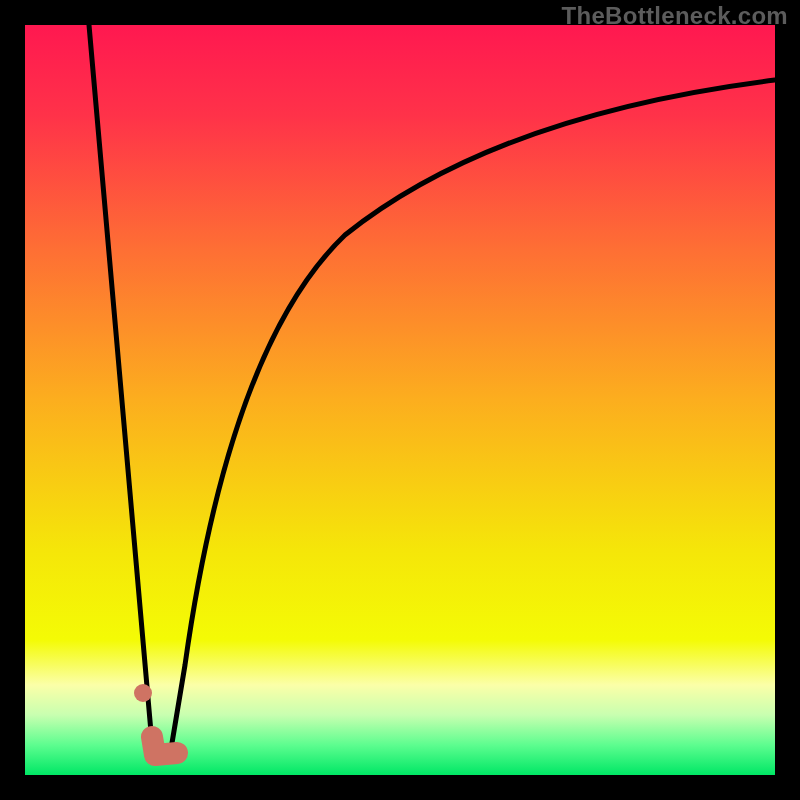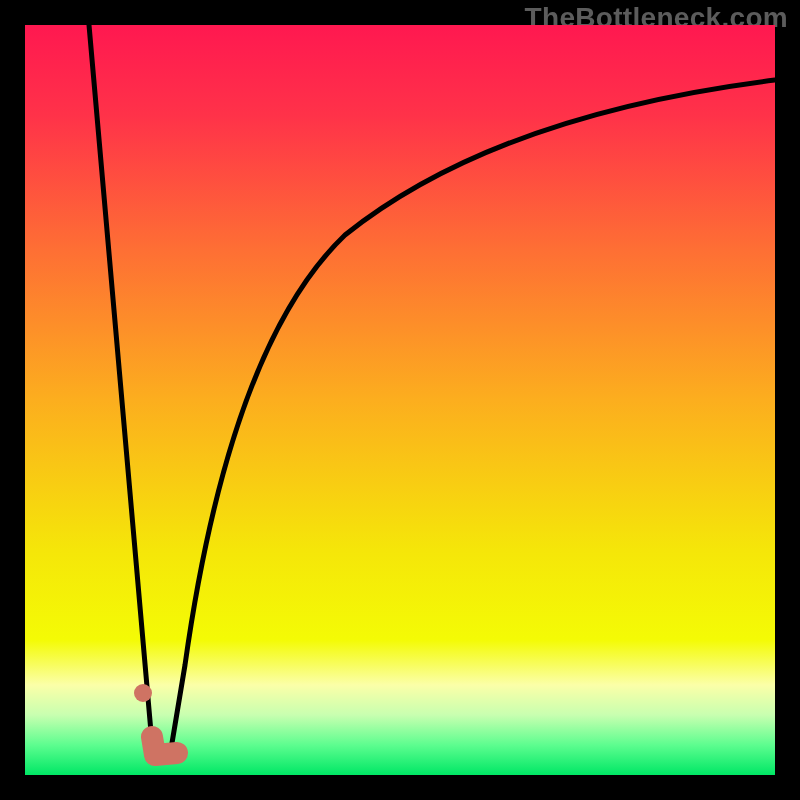--- a/index.html
+++ b/index.html
@@ -16,21 +16,21 @@
     top: 0;
     width: 800px;
     height: 800px;
     background: #000;
   }
   .watermark {
     position: absolute;
     top: 2px;
     right: 12px;
     font-family: Arial, Helvetica, sans-serif;
-    font-size: 28px;
+    font-size: 24px;
     font-weight: 600;
     color: #5c5c5c;
     letter-spacing: 0.3px;
   }
   svg.plot {
     position: absolute;
     left: 25px;
     top: 25px;
     width: 750px;
     height: 750px;

